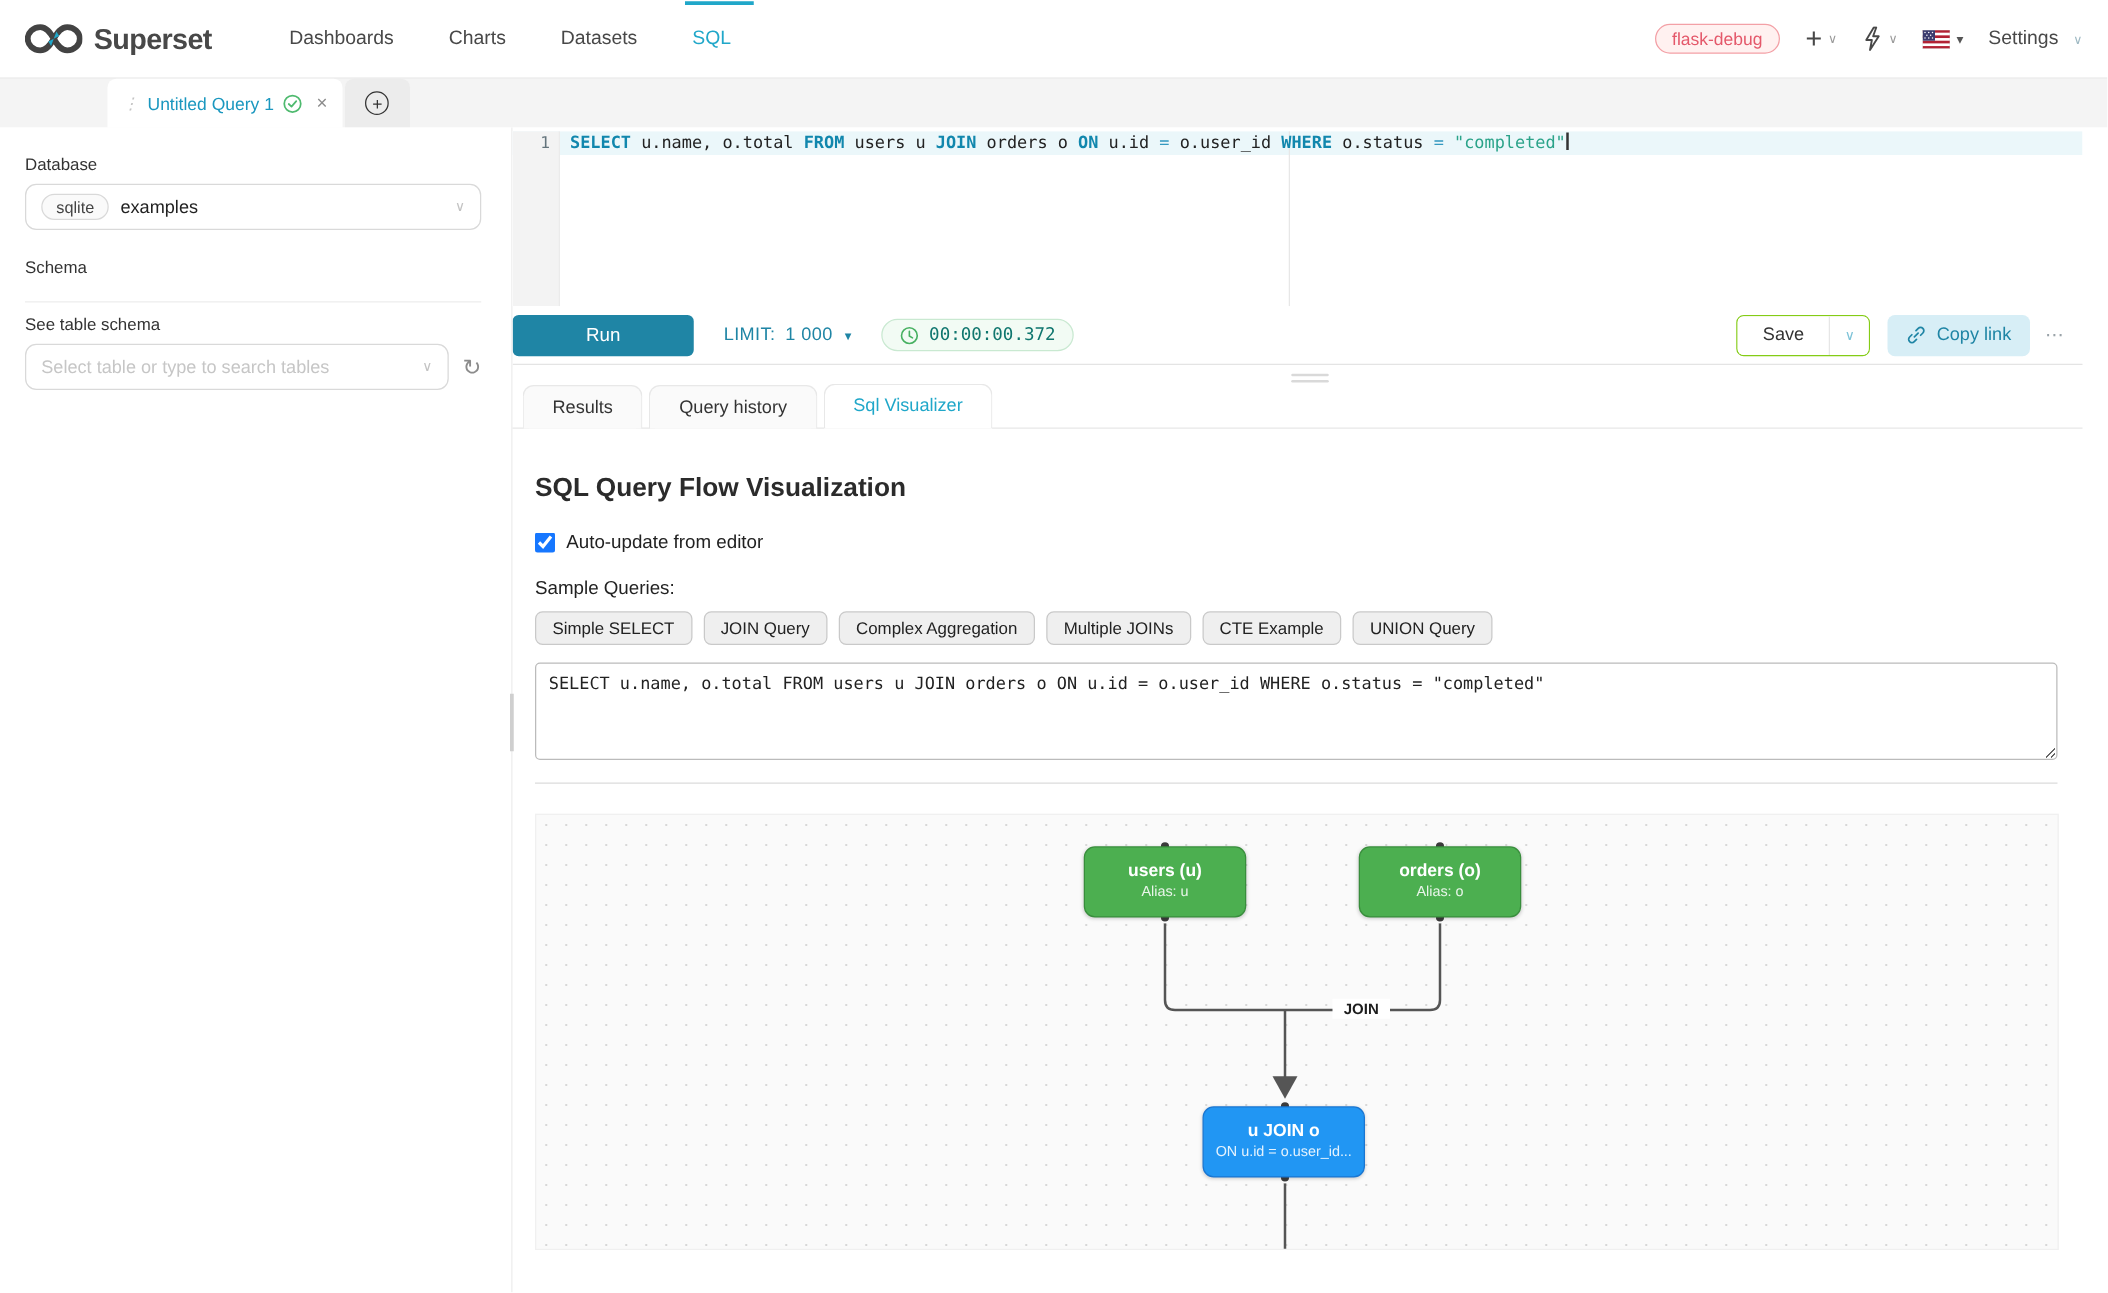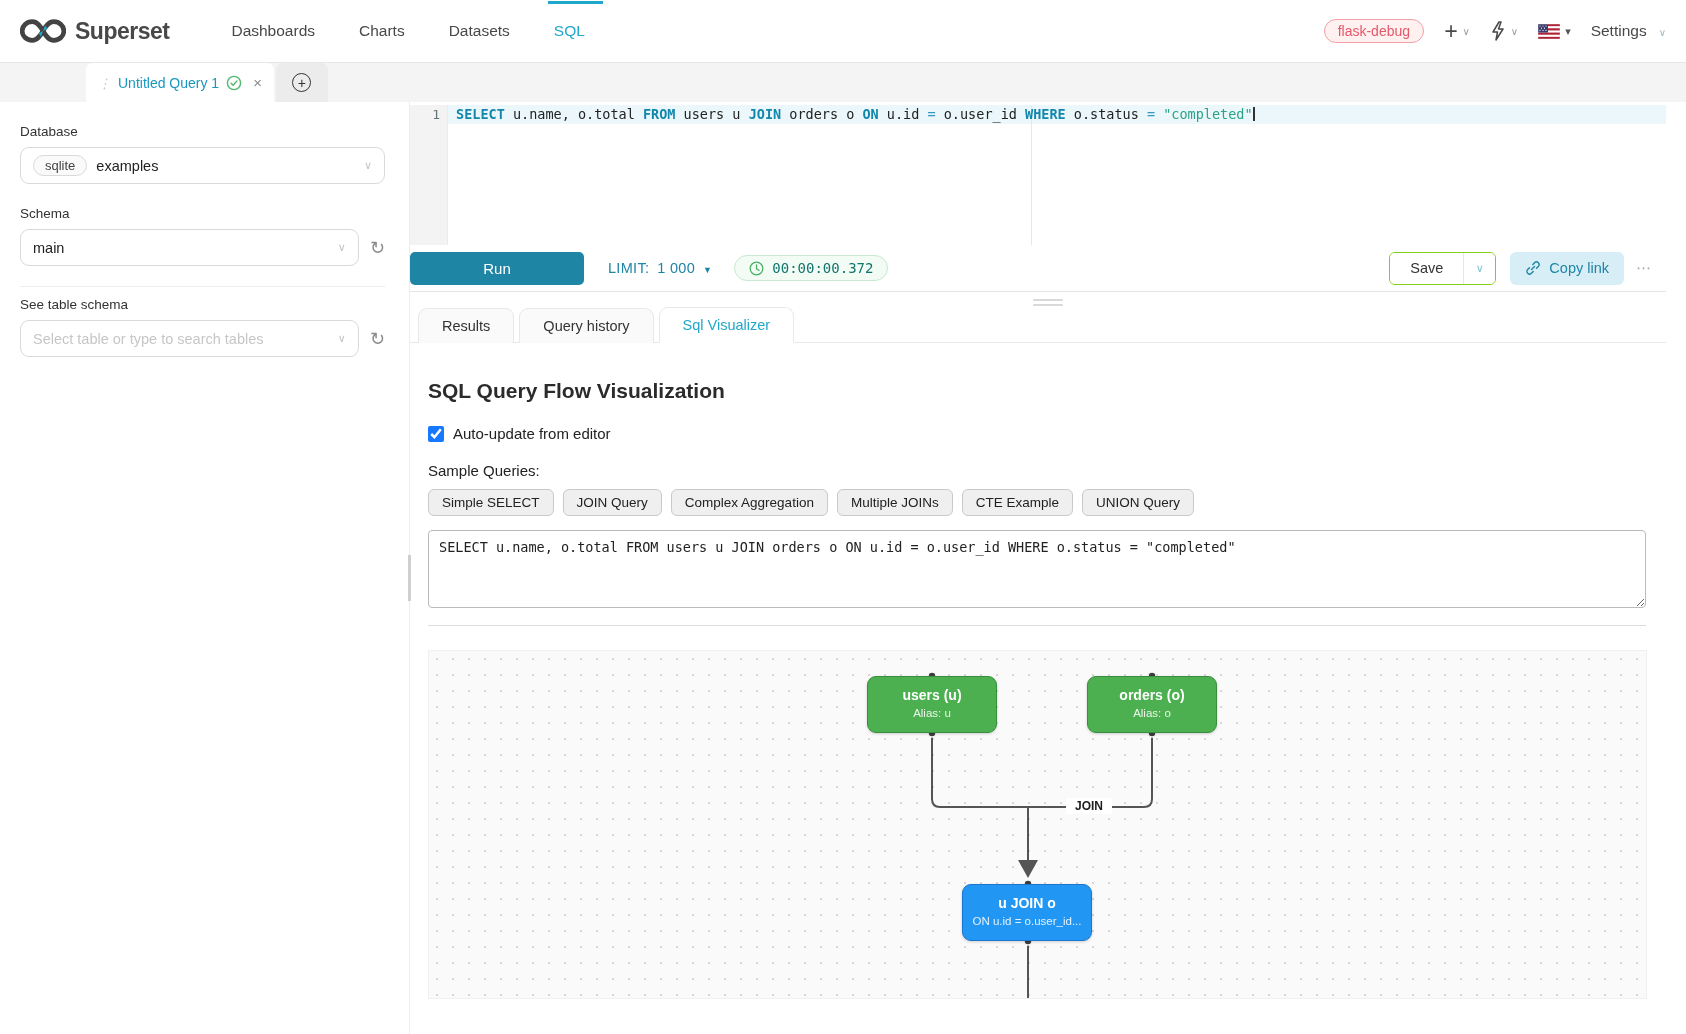--- a/index.html
+++ b/index.html
@@ -77,21 +77,21 @@
   .code-line { position:relative; padding-left:46px; height:19px; line-height:19px; white-space:pre; }
   .tk-kw { color:#1187ad; font-weight:bold; }
   .tk-op { color:#3499c0; }
   .tk-str { color:#2aa389; }
   .tk-plain { color:#222; }
   .cursor { display:inline-block; width:2px; height:14px; background:#333; vertical-align:-2px; }
 
   
   .toolbar { height:47px; display:flex; align-items:center; margin-right:20px;
              border-bottom:1px solid #e4e4e4; }
-  .run-btn { width:174px; height:33px; background:#1f85a5; color:#fff; border:none;
+  .run-btn { width:145px; height:33px; background:#1f85a5; color:#fff; border:none;
              border-radius:5px; font-size:15px; cursor:pointer; font-family:inherit; }
   .limit { margin-left:24px; display:flex; align-items:center; gap:8px; color:#1f85a5;
            font-size:14.5px; cursor:pointer; letter-spacing:0.3px; }
   .limit-caret::after { content:"▼"; font-size:9px; color:#1f85a5; }
   .timer { margin-left:22px; display:flex; align-items:center; gap:8px; border:1px solid #c9e9d1;
            background:#f2fbf4; border-radius:16px; padding:4px 14px; color:#0f766e;
            font-family:"DejaVu Sans Mono", monospace; font-size:14px; }
   .tb-spacer { flex:1; }
   .save-split { display:flex; height:33px; border:1px solid #84cc16; border-radius:6px; overflow:hidden; }
   .save-main { padding:0 20px; display:flex; align-items:center; font-size:14.5px; color:#333;
@@ -228,27 +228,20 @@
 
     <div class="sidebar">
       <div class="fld-label">Database</div>
       <div class="select">
         <span class="engine-tag">sqlite</span>
         <span class="select-value">examples</span>
         <span class="select-caret"></span>
       </div>
 
       <div class="fld-label" style="margin-top:22px;">Schema</div>
-      <div class="select-row">
-        <div class="select">
-          <span class="select-value">main</span>
-          <span class="select-caret"></span>
-        </div>
-        <span class="refresh-btn"></span>
-      </div>
 
       <div class="sb-divider"></div>
 
       <div class="fld-label">See table schema</div>
       <div class="select-row">
         <div class="select">
           <span class="select-placeholder">Select table or type to search tables</span>
           <span class="select-caret"></span>
         </div>
         <span class="refresh-btn"></span>

